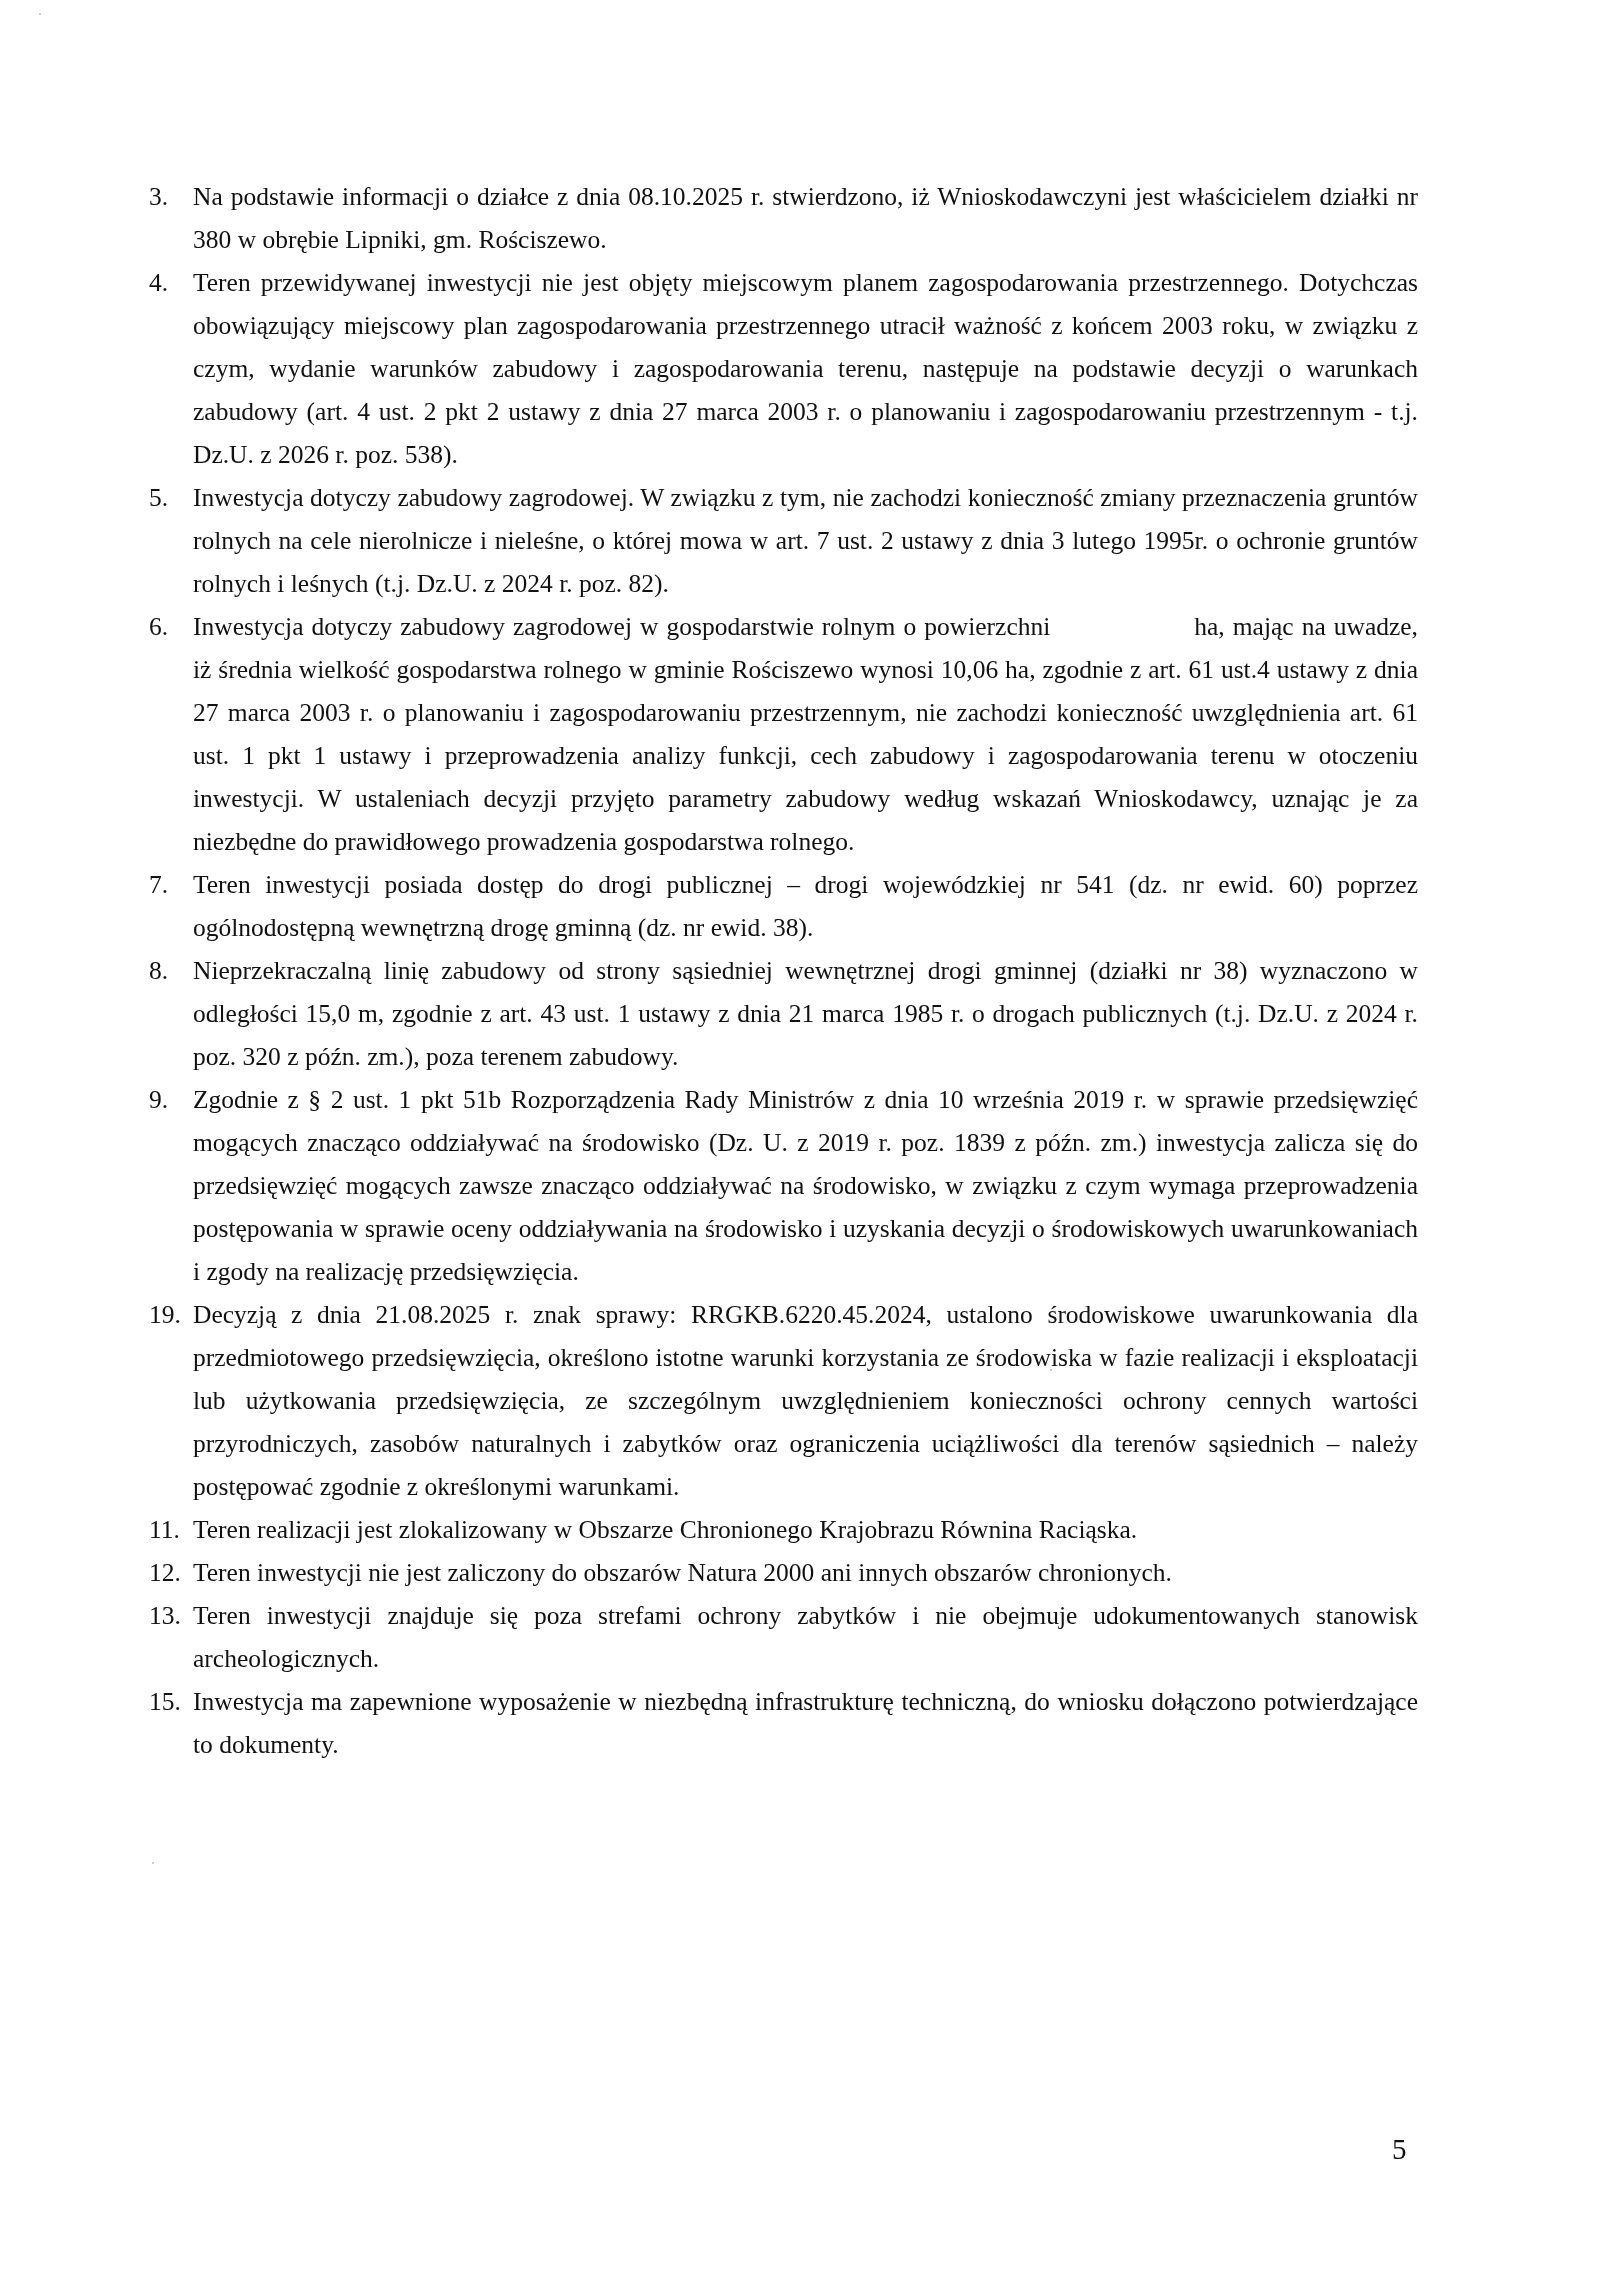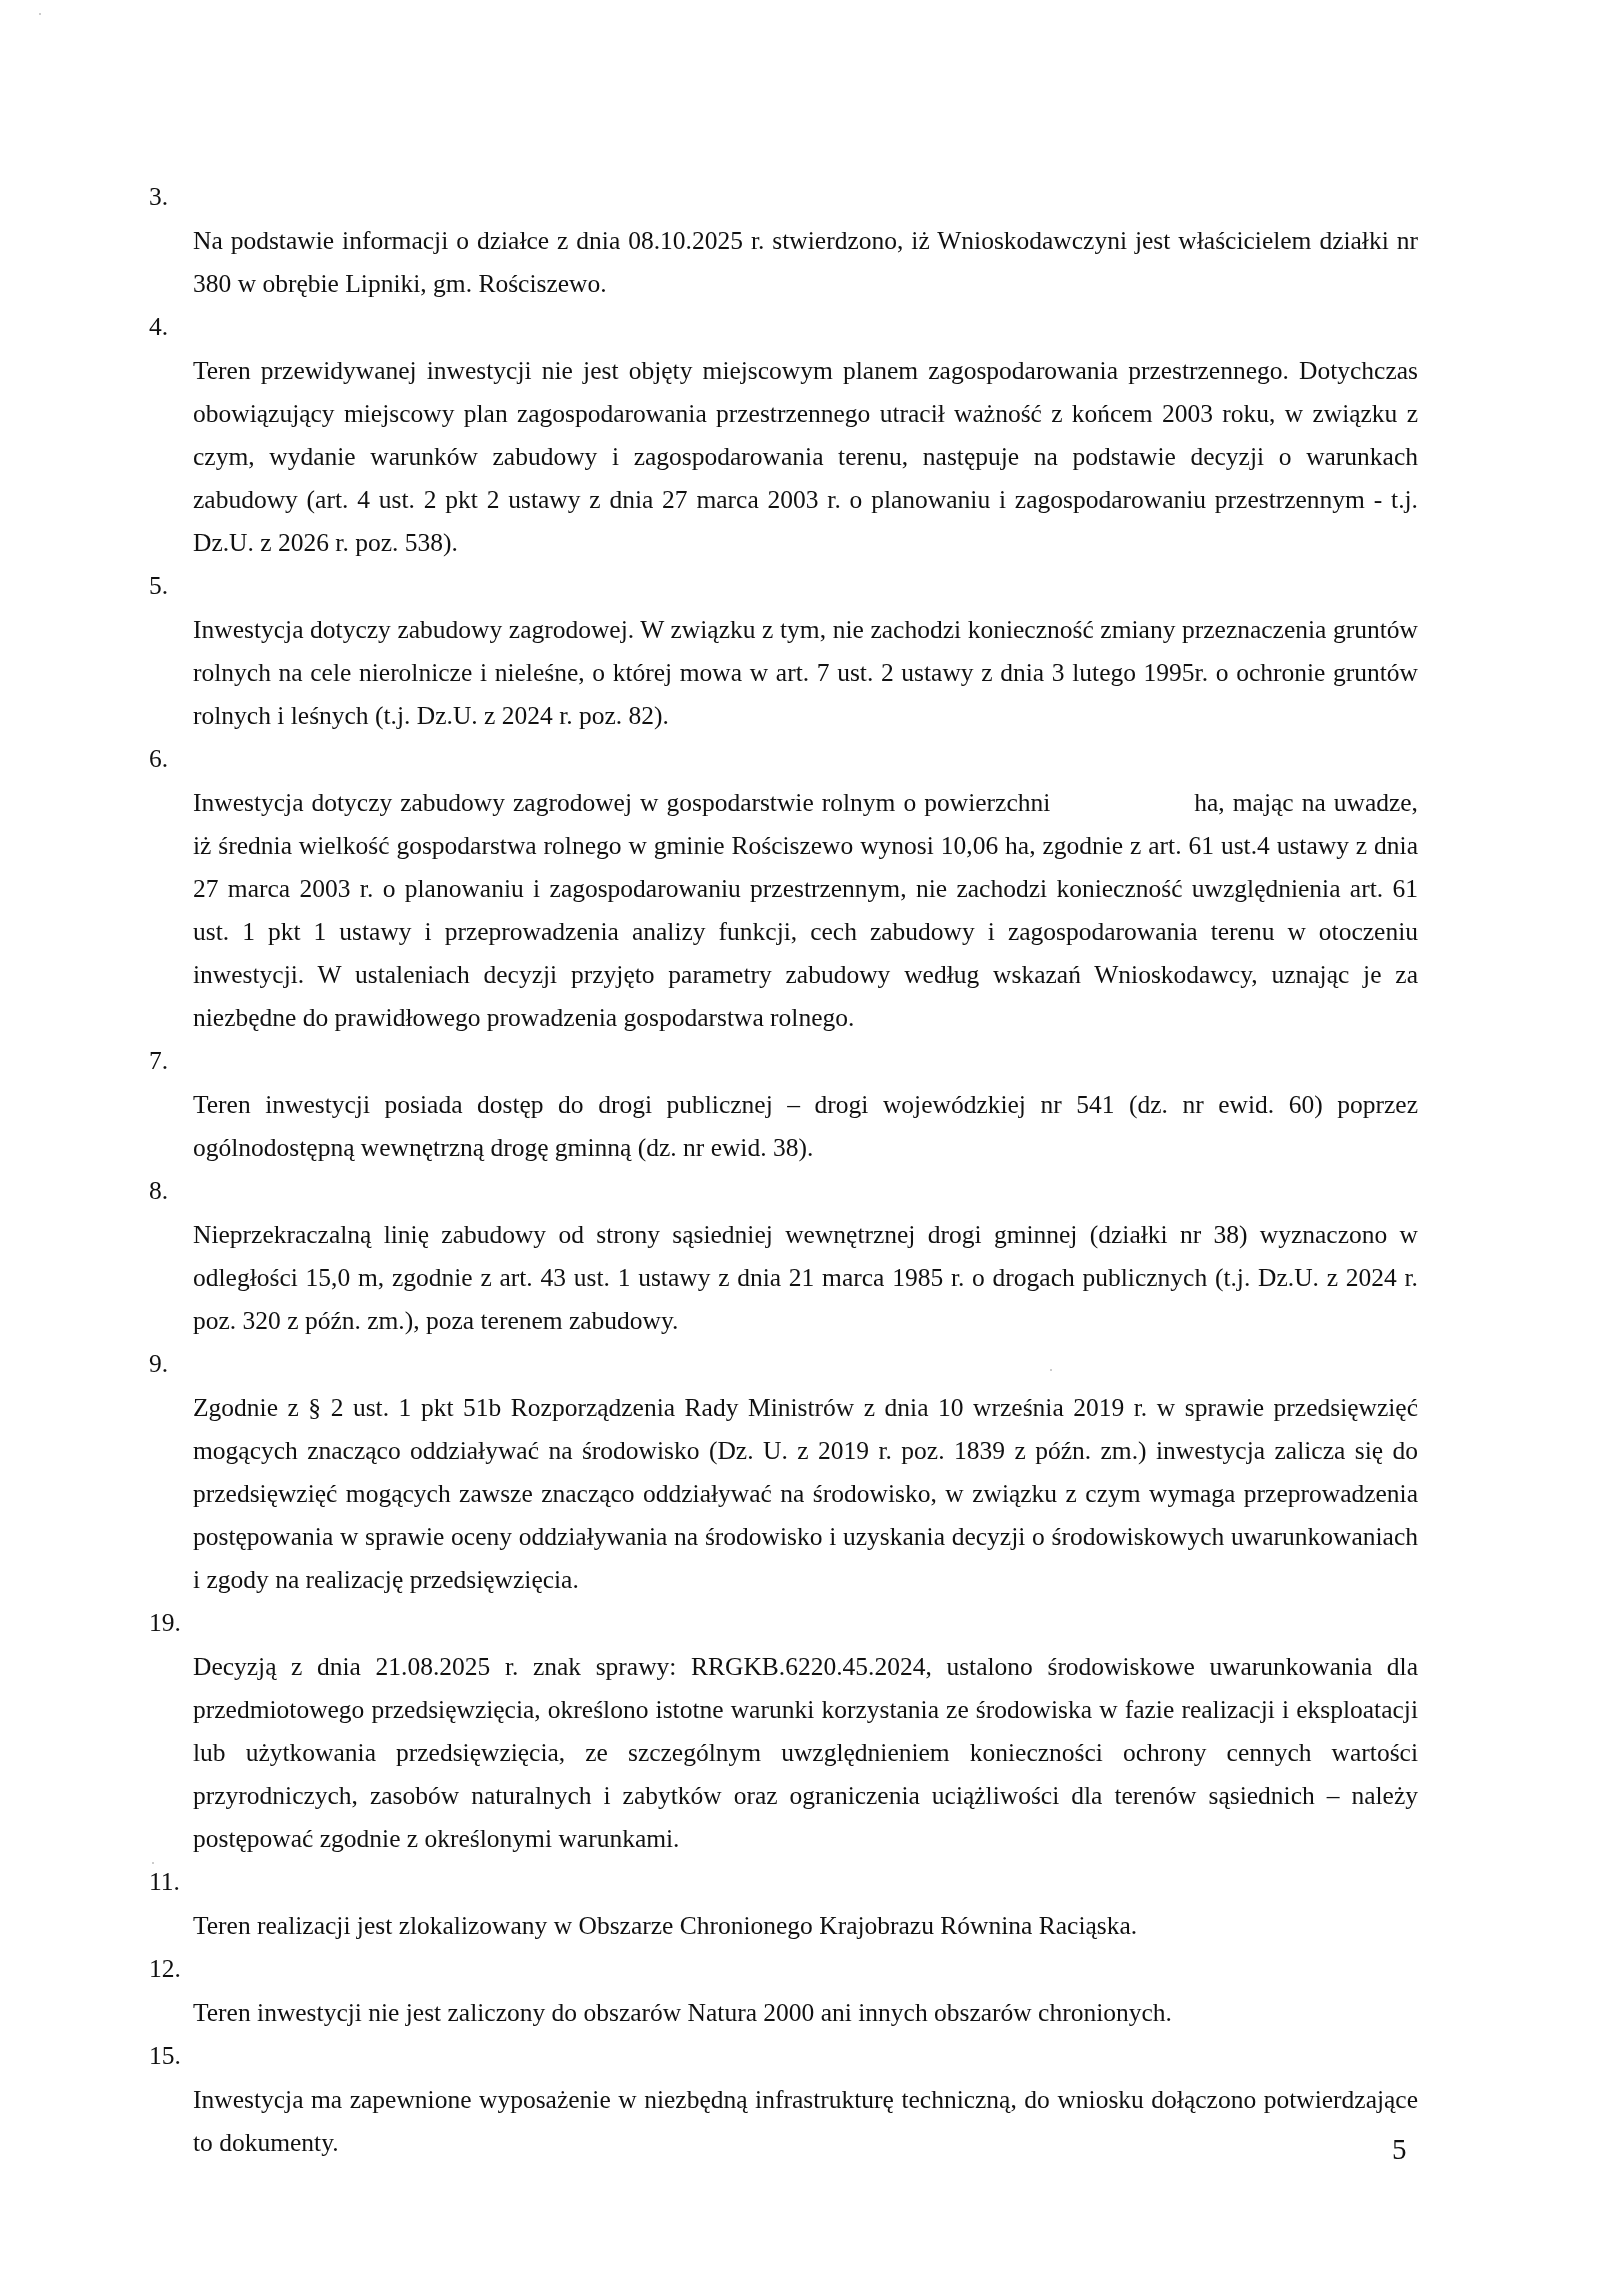--- a/index.html
+++ b/index.html
@@ -11,21 +11,21 @@
   .page { position: absolute; left: 0; top: 0; width: 1623px; height: 2295px; background: #fff; }
   .list {
     position: absolute; left: 149px; top: 175px; width: 1269px;
     margin: 0; padding: 0; list-style: none;
   }
   .item {
     display: flex; align-items: flex-start;
     font-size: 25.5px; line-height: 43px;
   }
   .num { flex: 0 0 44px; text-align: left; }
-  .text { flex: 1 1 auto; text-align: justify; text-justify: inter-word; hyphens: none; margin-top: 44px; }
+  .text { flex: 1 1 auto; text-align: justify; text-justify: inter-word; hyphens: none; }
   .blank { display: inline-block; width: 144px; }
   .page-number {
     position: absolute; left: 1392px; top: 2135px;
     font-size: 29px; line-height: 1;
   }
   .speck { position: absolute; width: 2px; height: 2px; background: #bbb; border-radius: 50%; }
 </style>
 </head>
 <body>
 
@@ -65,20 +65,24 @@
     </li>
     <li class="item">
       <span class="num">11.</span>
       <span class="text">Teren realizacji jest zlokalizowany w Obszarze Chronionego Krajobrazu Równina Raciąska.</span>
     </li>
     <li class="item">
       <span class="num">12.</span>
       <span class="text">Teren inwestycji nie jest zaliczony do obszarów Natura 2000 ani innych obszarów chronionych.</span>
     </li>
     <li class="item">
+      <span class="num">13.</span>
+      <span class="text">Teren inwestycji znajduje się poza strefami ochrony zabytków i nie obejmuje udokumentowanych stanowisk archeologicznych.</span>
+    </li>
+    <li class="item">
       <span class="num">15.</span>
       <span class="text">Inwestycja ma zapewnione wyposażenie w niezbędną infrastrukturę techniczną, do wniosku dołączono potwierdzające to dokumenty.</span>
     </li>
   </ol>
 
   <span class="speck" style="left:39px;top:13px;"></span>
   <span class="speck" style="left:152px;top:1862px;"></span>
   <span class="speck" style="left:1050px;top:1369px;"></span>
 
   <div class="page-number">5</div>

